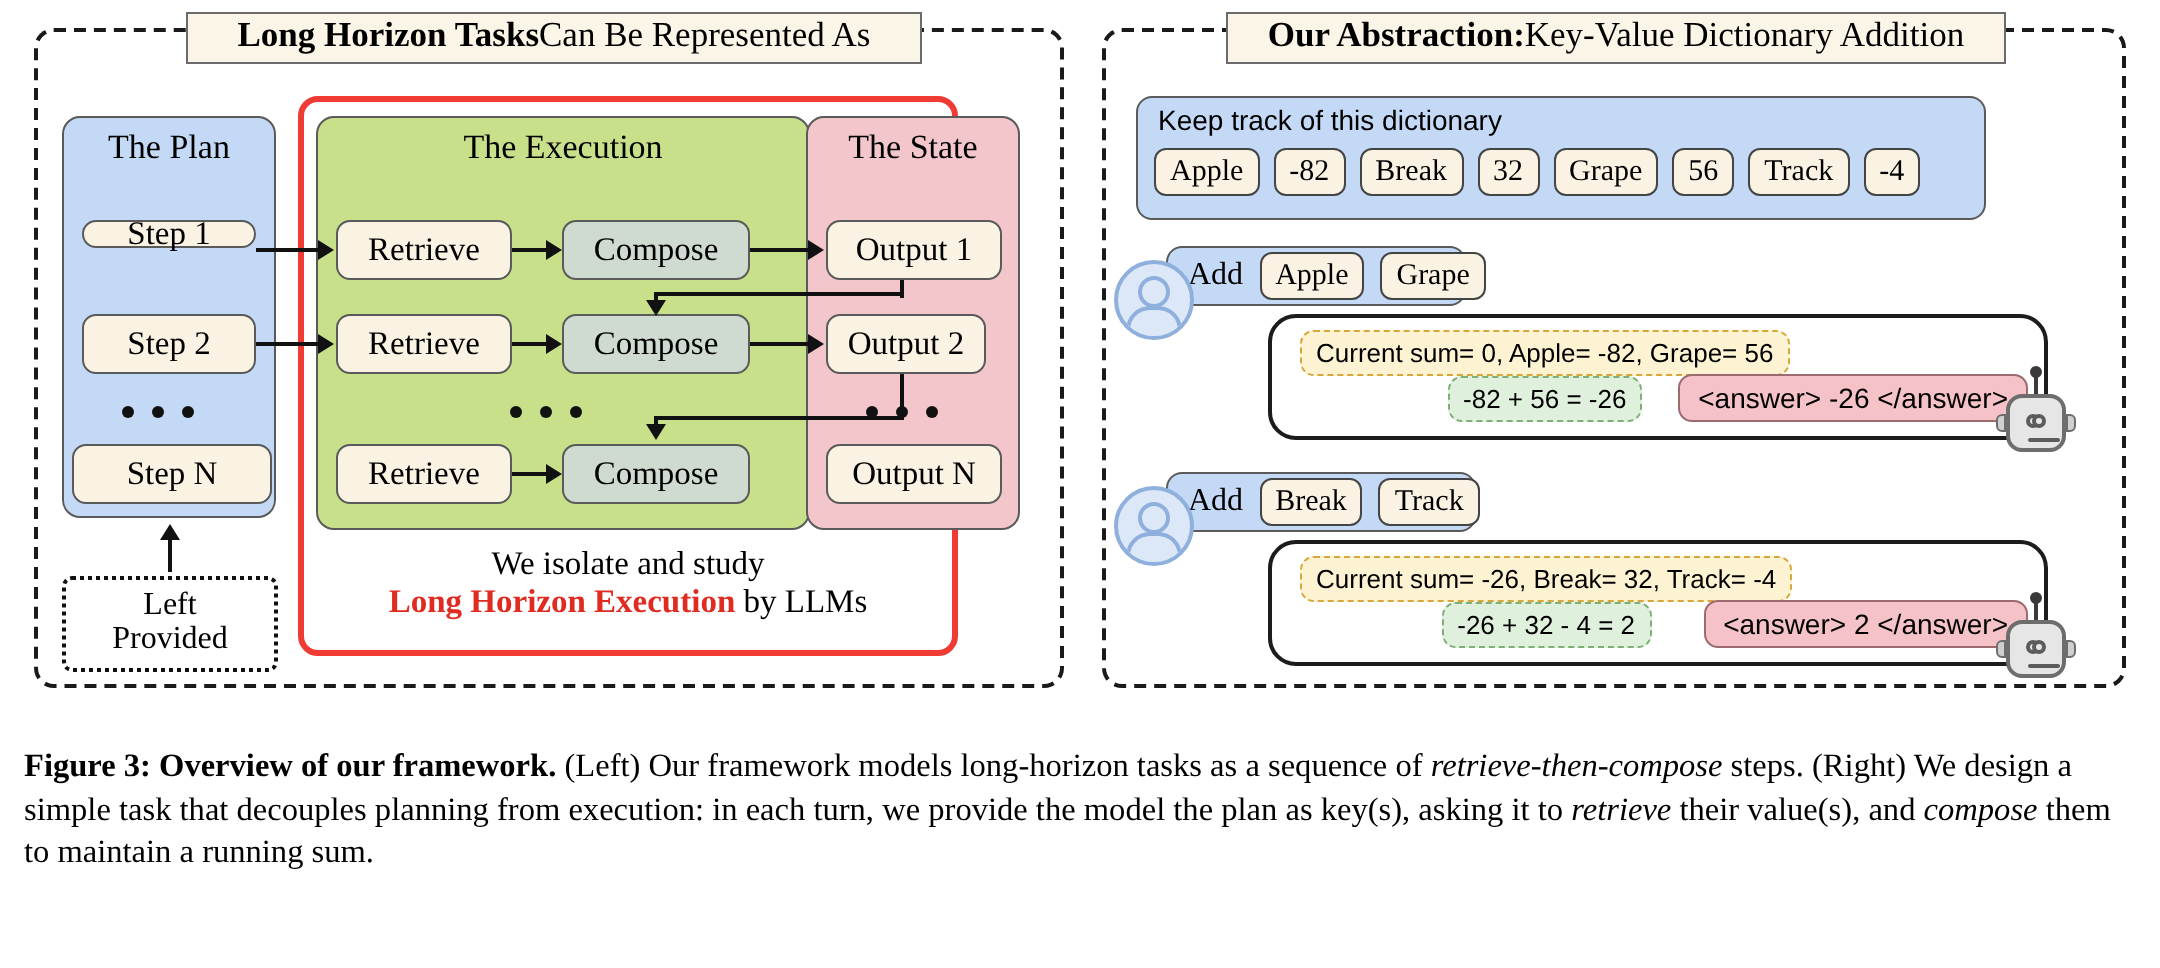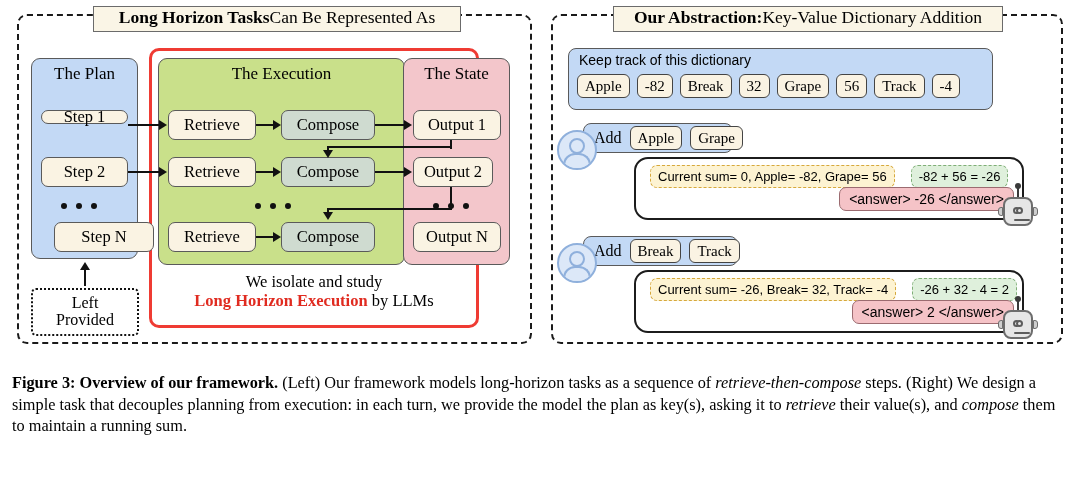--- a/index.html
+++ b/index.html
@@ -82,21 +82,21 @@
   .avatar .head{position:absolute;left:50%;top:6px;transform:translateX(-50%);
     width:12px;height:12px;border-radius:50%;background:#dce8f8;border:2px solid #8fb0dc;}
   .avatar .body{position:absolute;left:50%;top:21px;transform:translateX(-50%);
     width:24px;height:18px;border-radius:12px 12px 0 0;background:#dce8f8;border:2px solid #8fb0dc;border-bottom:none;}
 
   .botbubble{position:absolute;background:#fff;border:2.4px solid #1c1c1c;border-radius:14px;
     box-sizing:border-box;z-index:3;}
   #b1{left:634px;top:157px;width:390px;height:63px;}
   #b2{left:634px;top:270px;width:390px;height:63px;}
 
-  .reasonline{position:absolute;left:14px;top:6px;display:flex;gap:16px;align-items:center;}
+  .reasonline{position:absolute;left:14px;top:6px;display:flex;gap:0;align-items:center;flex-direction:column;}
   .rbox{font-family:"Liberation Sans",sans-serif;font-size:13px;padding:3px 7px;border-radius:7px;white-space:nowrap;}
   .rbox.yellow{background:#fdf3d2;border:1.6px dashed #d6a83c;}
   .rbox.green{background:#dff0dc;border:1.6px dashed #7fae77;}
   .answerbox{position:absolute;right:8px;bottom:7px;background:#f5c3c7;border:1.6px solid #9b6b70;
     border-radius:7px;font-family:"Liberation Sans",sans-serif;font-size:14px;padding:3px 9px;white-space:nowrap;}
 
   .bot{position:absolute;width:36px;height:34px;z-index:6;}
   #bot1{left:1000px;top:196px;}
   #bot2{left:1000px;top:309px;}
   .bot .antenna{position:absolute;left:17px;top:-9px;width:2px;height:10px;background:#3a3a3a;}
@@ -135,21 +135,21 @@
   <div class="col" id="col-plan">
     <div class="colhead">The Plan</div>
   </div>
   <div class="node" style="left:41px;top:110px;width:87px;height:14px;">Step 1</div>
   <div class="node" style="left:41px;top:157px;width:87px;height:30px;">Step 2</div>
   <div class="dots" style="left:61px;top:203px;">
       <i></i>
       <i></i>
       <i></i>
     </div>
-  <div class="node" style="left:54px;top:222px;width:100px;height:30px;">Step N</div>
+  <div class="node" style="left:36px;top:222px;width:100px;height:30px;">Step N</div>
 
   <div class="col" id="col-exec">
     <div class="colhead">The Execution</div>
   </div>
   <div class="node" style="left:168px;top:110px;width:88px;height:30px;">Retrieve</div>
   <div class="node green" style="left:281px;top:110px;width:94px;height:30px;">Compose</div>
   <div class="node" style="left:168px;top:157px;width:88px;height:30px;">Retrieve</div>
   <div class="node green" style="left:281px;top:157px;width:94px;height:30px;">Compose</div>
   <div class="dots" style="left:255px;top:203px;">
       <i></i>

